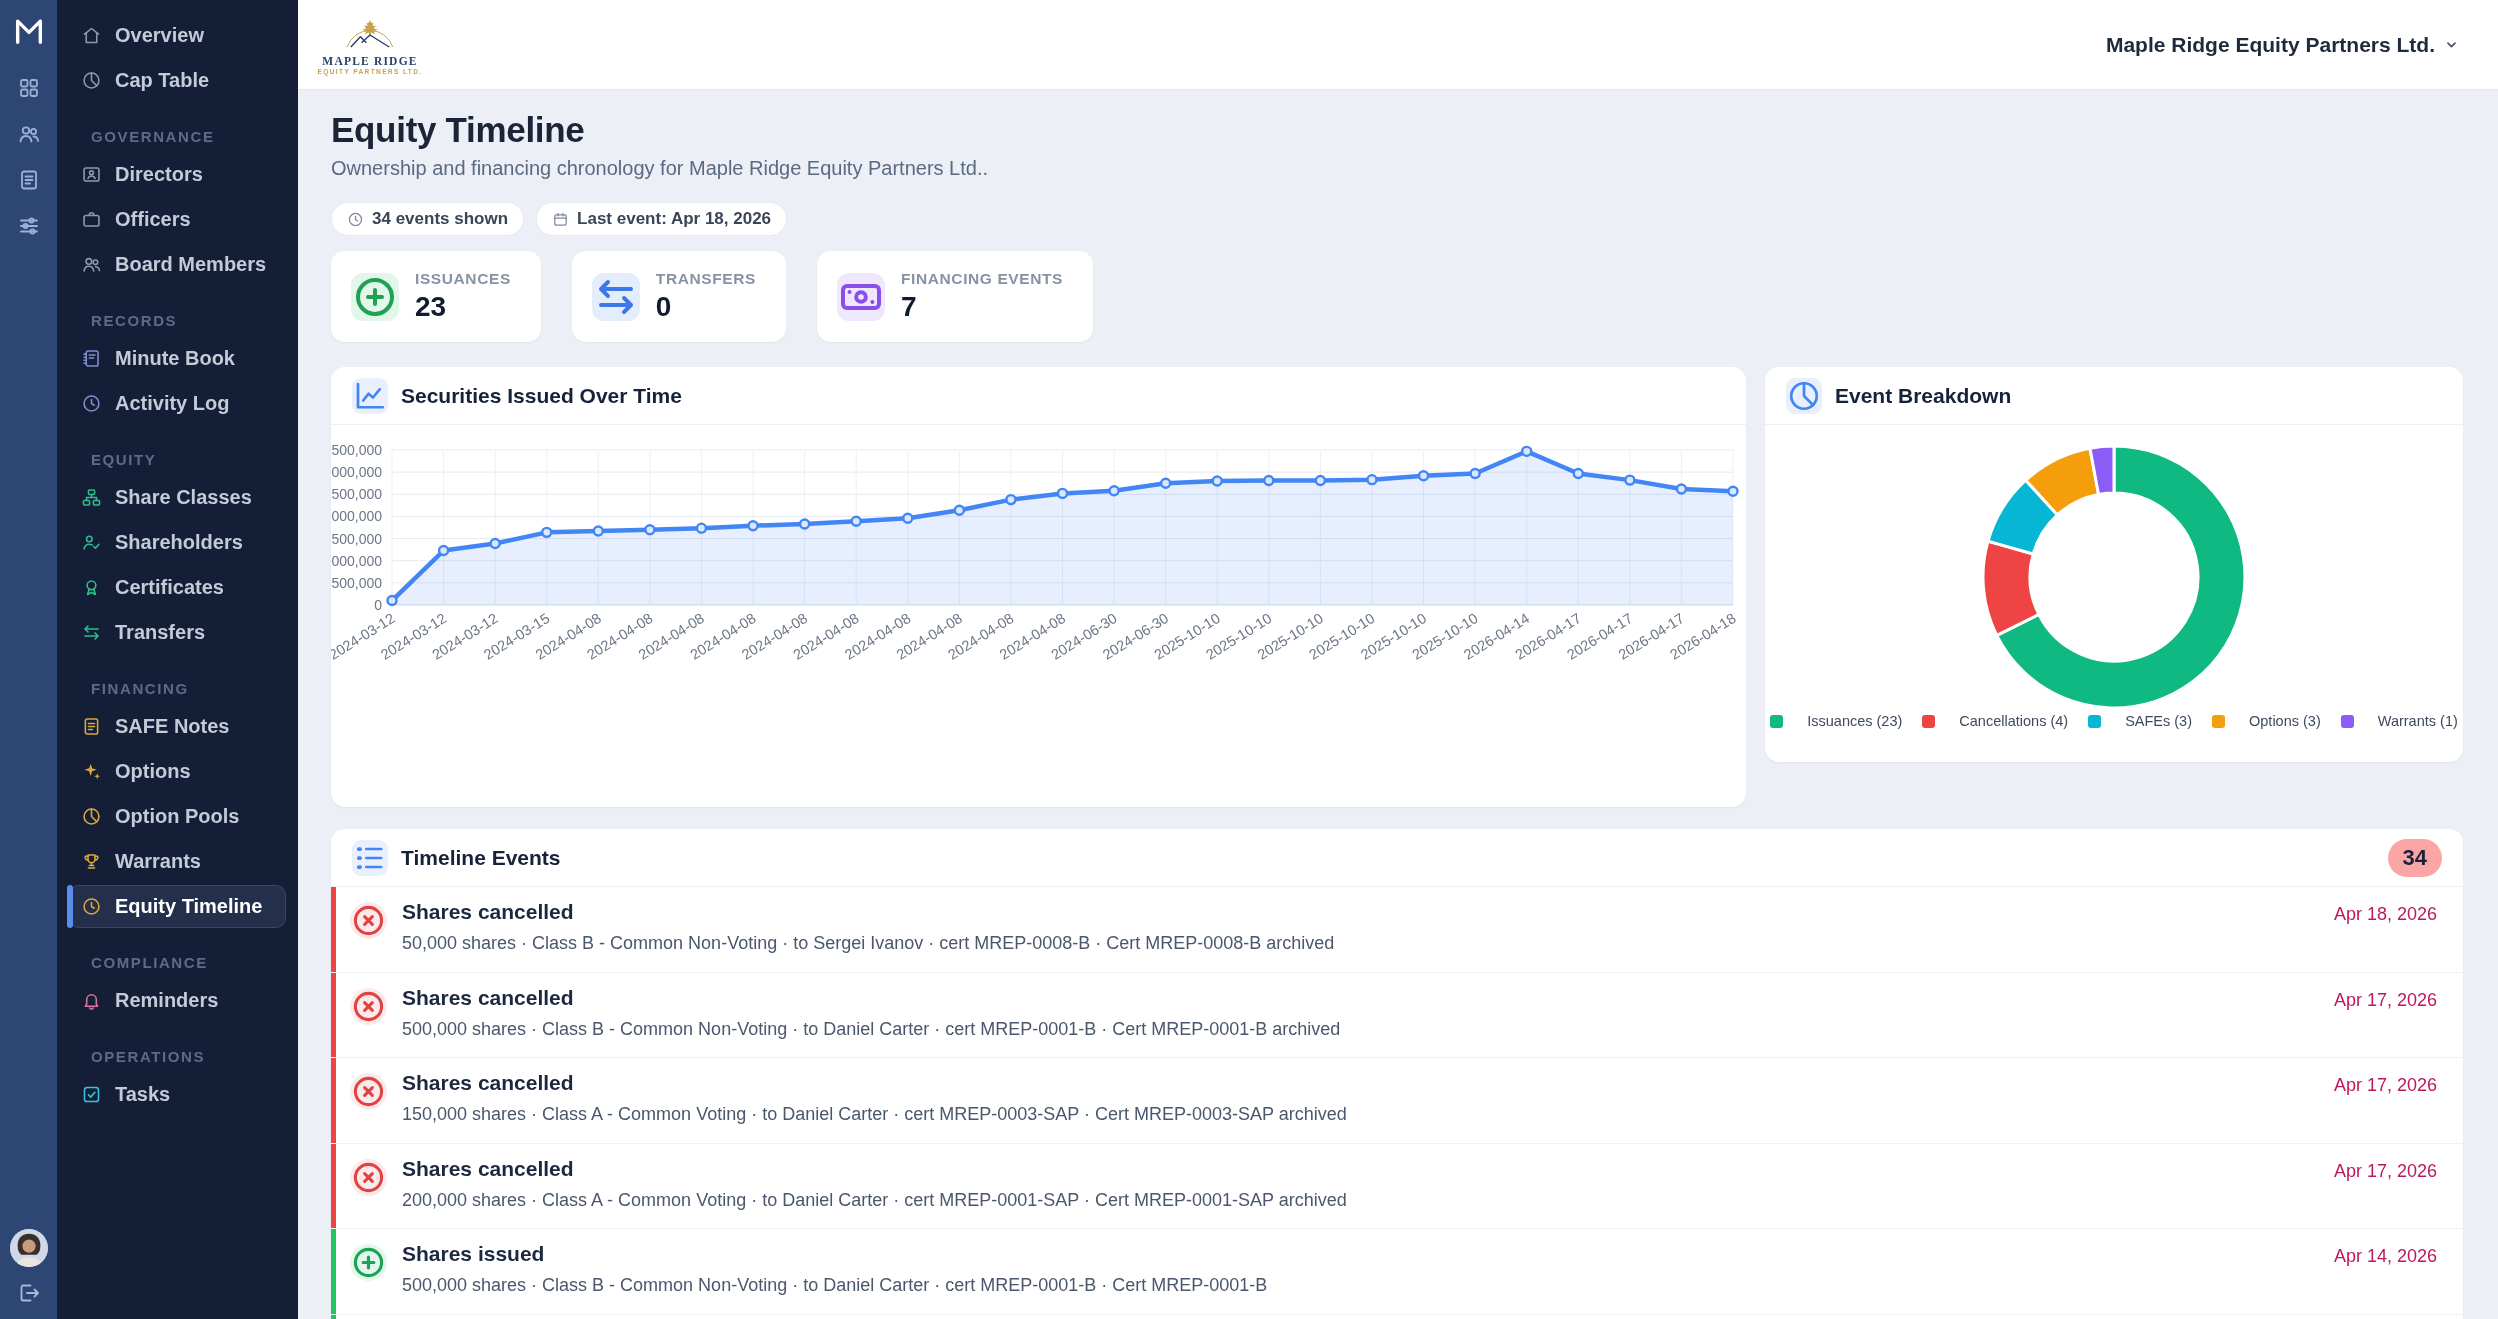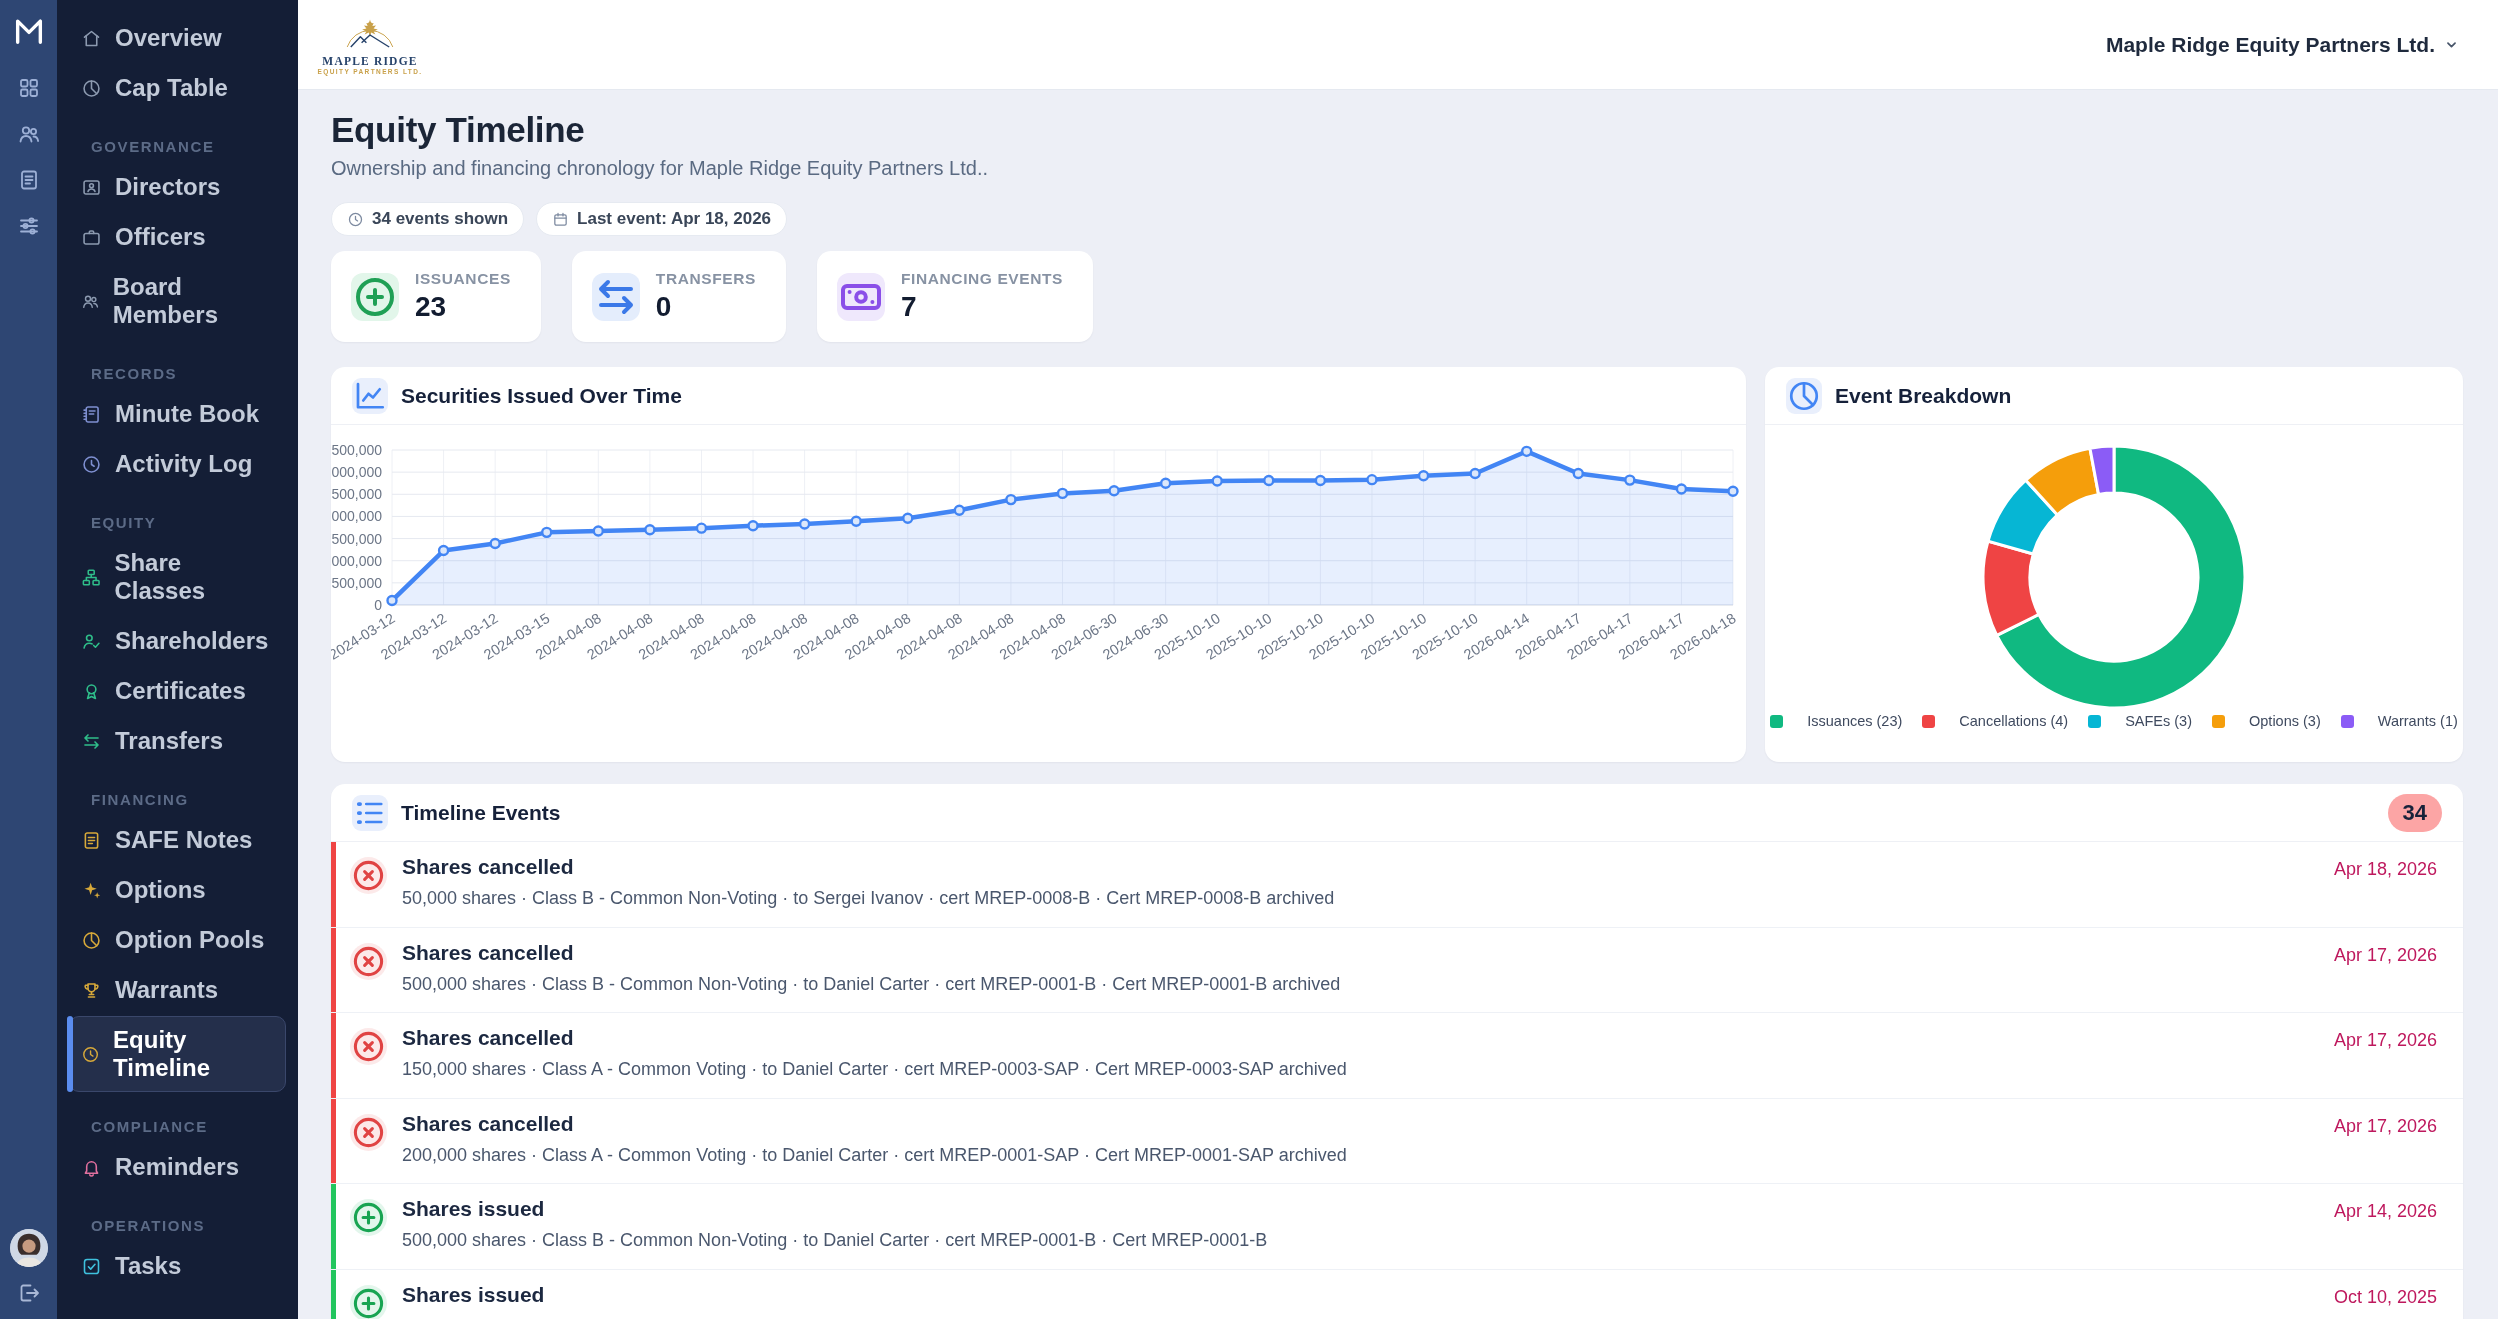--- a/index.html
+++ b/index.html
@@ -12,21 +12,21 @@
   .rail-btn { width:24px; height:24px; color:#9db0d6; margin-bottom:22px; cursor:pointer; }
   .rail-btn svg { width:24px; height:24px; }
   .rail-spacer { flex:1; }
   .avatar { width:38px; height:38px; border-radius:50%; overflow:hidden; margin-bottom:14px; background:#c7d2e4; }
   .logout-btn { width:24px; height:24px; color:#a9b8d6; }
   .logout-btn svg { width:24px; height:24px; }
 
   
   .nav { width:241px; flex-shrink:0; background:#141e36; padding:12px 0 0; overflow:hidden; }
   .nav-group-label { margin:26px 34px 8px; font-size:15px; font-weight:700; letter-spacing:1.6px; color:#5c6b87; }
-  .nav-item { display:flex; align-items:center; gap:13px; margin:2px 12px; padding:9px 11px; border-radius:10px; position:relative; color:#c3cbd9; font-size:24px; font-weight:600; cursor:pointer; border:1px solid transparent; }
+  .nav-item { display:flex; align-items:center; gap:13px; margin:2px 12px; padding:9px 11px; border-radius:10px; position:relative; color:#c3cbd9; font-size:20px; font-weight:600; cursor:pointer; border:1px solid transparent; }
   .nav-item svg { width:21px; height:21px; flex-shrink:0; }
   .nav-item.active { background:#242f4b; border-color:#3a476b; color:#ffffff; }
   .nav-item.active::before { content:""; position:absolute; left:-3px; top:-1px; bottom:-1px; width:6px; border-radius:4px; background:#5b8def; }
   .g-gray   .nicon { color:#8c9ab0; }
   .g-indigo .nicon { color:#7e8fd0; }
   .g-green  .nicon { color:#2fbe8a; }
   .g-amber  .nicon { color:#d7a93a; }
   .g-pink   .nicon { color:#e2709f; }
   .g-cyan   .nicon { color:#3fc1dd; }
 
@@ -54,21 +54,21 @@
   .stat-icon svg { width:26px; height:26px; }
   .stat-label { font-size:15.5px; font-weight:700; letter-spacing:.6px; color:#8792a3; }
   .stat-value { font-size:28px; font-weight:700; color:#121c30; margin-top:3px; }
 
   .charts { display:flex; gap:19px; margin-top:25px; }
   .card { background:#fff; border-radius:14px; box-shadow:0 1px 2px rgba(16,24,40,.05); }
   .card-head { height:58px; display:flex; align-items:center; gap:13px; padding:0 21px; border-bottom:1px solid #eef0f5; }
   .card-icon { width:36px; height:36px; border-radius:9px; background:#e9effc; color:#4285f4; display:flex; align-items:center; justify-content:center; flex-shrink:0; }
   .card-icon svg { width:20px; height:20px; }
   .card-title { font-size:21px; font-weight:700; color:#16213a; }
-  .chart-card { width:1415px; height:395px; }
+  .chart-card { width:1415px; height:440px; }
   .donut-card { flex:1; height:395px; display:flex; flex-direction:column; }
   .legend { display:flex; justify-content:center; gap:20px; margin-top:-4px; }
   .legend-item { display:flex; align-items:center; gap:24px; font-size:14.5px; color:#3f4a5f; }
   .legend-swatch { width:13px; height:13px; border-radius:3px; }
 
   .timeline-card { margin-top:22px; border-radius:14px; overflow:hidden; }
   .t-head { height:58px; display:flex; align-items:center; gap:13px; padding:0 21px; border-bottom:1px solid #eef0f5; }
   .t-count { margin-left:auto; background:#fca5a5; border-radius:999px; padding:6px 15px; font-size:22px; font-weight:700; color:#18223a; }
   .t-row { position:relative; height:85.5px; display:flex; gap:15px; padding:13px 26px 0 19px; border-bottom:1px solid #eef1f6; }
   .t-bar { position:absolute; left:0; top:0; bottom:0; width:5px; }

